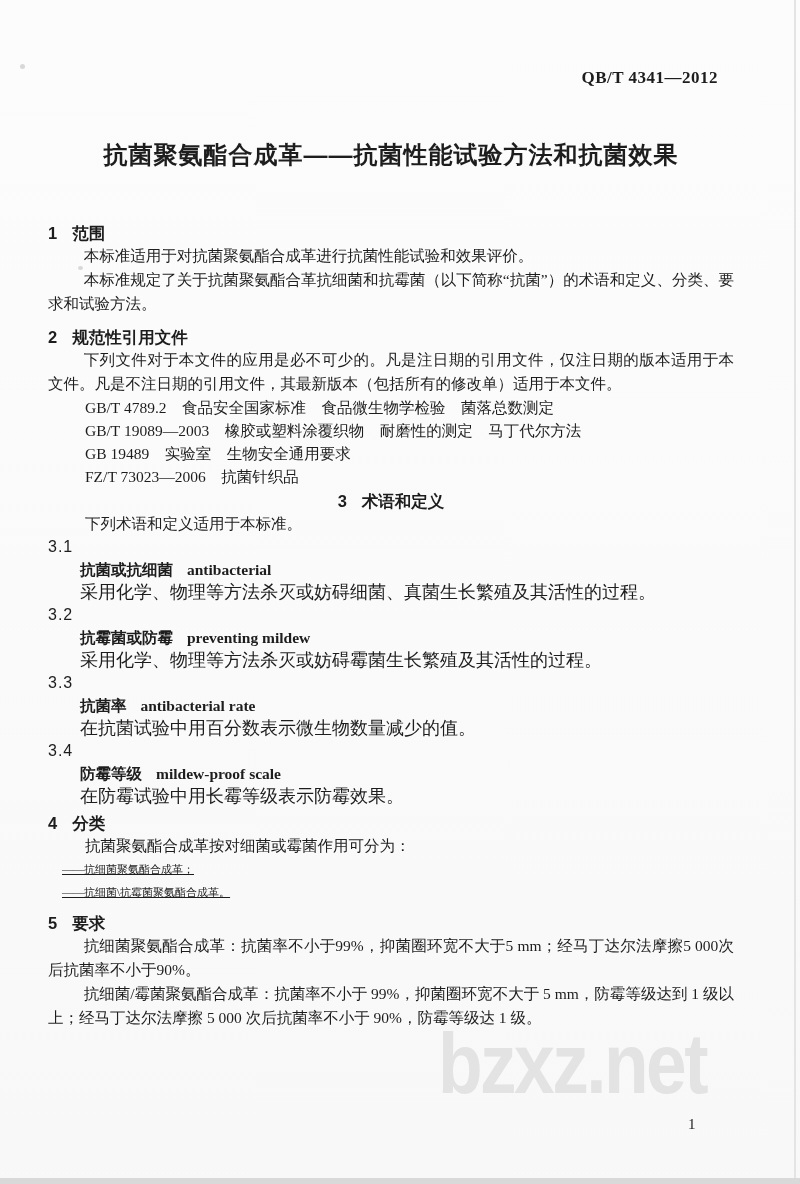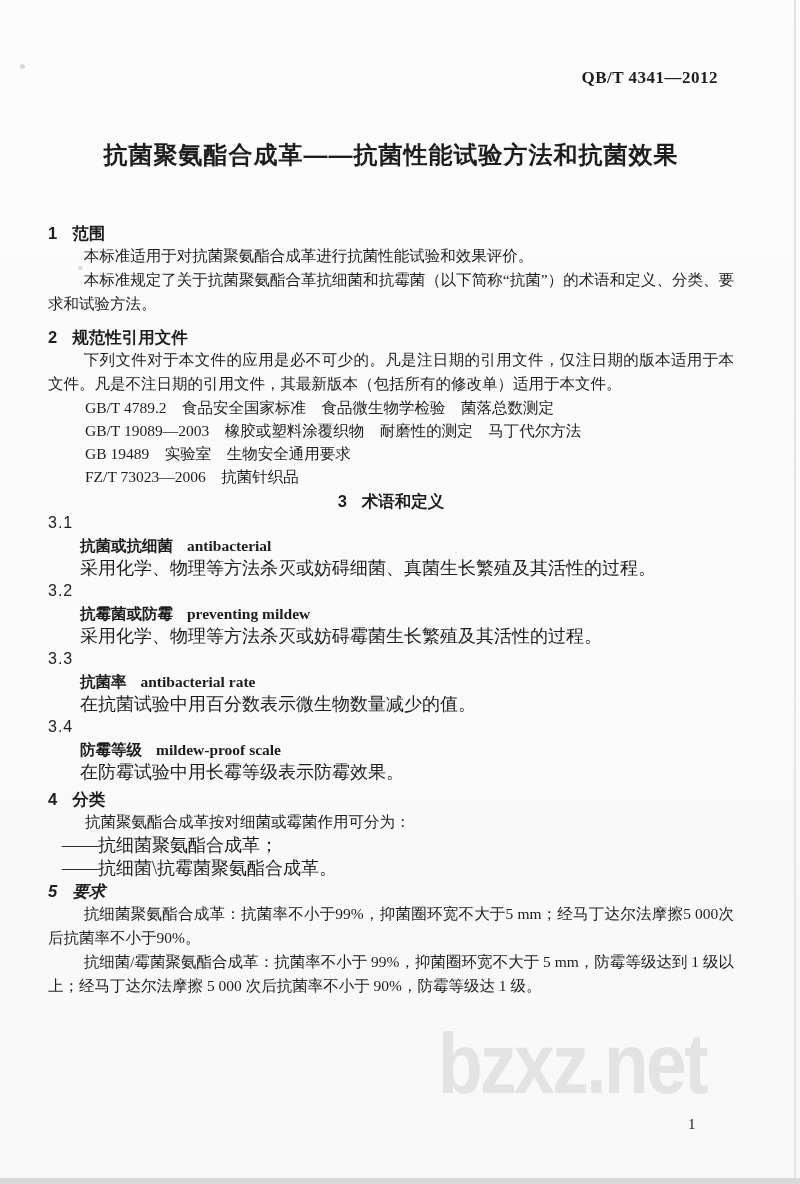--- a/index.html
+++ b/index.html
@@ -37,21 +37,21 @@
   }
   .sec-heading{
     font-family:"Liberation Sans","DejaVu Sans",sans-serif;
     font-weight:bold;font-size:16.5px;line-height:22px;
   }
   .sec-heading .sec-num{margin-right:15px;}
   .mt-s1h{margin-top:50px;}
   .mt-s2h{margin-top:10px;}
   .mt-s3h{margin-top:2px;text-align:center;}
   .mt-s4h{margin-top:4px;}
-  .mt-s5h{font-style:italic;}
+  .mt-s5h{margin-top:8px;}
   p.body{
     margin:0;font-size:15.5px;line-height:24px;text-align:justify;
   }
   .indent{text-indent:2.3em;}
   .mt20{margin-top:20px;}
   .mt12{margin-top:12px;}
   .mt11{margin-top:11px;}
   .mt10{margin-top:10px;}
   .ref-list{margin:0;padding:0;list-style:none;}
   .ref-list li{
@@ -70,21 +70,21 @@
     font-family:"Liberation Sans","DejaVu Sans",sans-serif;
   }
   .t-head .t-en{
     font-family:"Liberation Serif","DejaVu Serif",serif;
     margin-left:14px;
   }
   .t-def{
     padding-left:32px;line-height:23px;font-size:18px;
   }
   .class-list{margin:0;padding:0;list-style:none;}
-  .class-list li{padding-left:14px;font-size:18px;line-height:23px;}
+  .class-list li{padding-left:14px;font-size:11px;line-height:23px;text-decoration:underline;}
   .page-number{
     position:absolute;left:688px;top:1114px;z-index:1;
     font-size:15px;line-height:20px;
   }
   .bottom-strip{
     position:absolute;left:0;right:0;bottom:0;height:6px;
     background:#d9d9d9;z-index:2;
   }
   .right-edge{
     position:absolute;top:0;bottom:0;right:4px;width:2px;
@@ -125,20 +125,21 @@
     <ul class="ref-list">
       <li>GB/T 4789.2　食品安全国家标准　食品微生物学检验　菌落总数测定</li>
       <li>GB/T 19089—2003　橡胶或塑料涂覆织物　耐磨性的测定　马丁代尔方法</li>
       <li>GB 19489　实验室　生物安全通用要求</li>
       <li>FZ/T 73023—2006　抗菌针织品</li>
     </ul>
 
     <div class="sec-heading mt-s3h">
       <span class="sec-num">3</span><span>术语和定义</span>
     </div>
+    <p class="s3-intro mt10">下列术语和定义适用于本标准。</p>
 
     <div class="term-block">
       <div class="t-num">3.1</div>
       <div class="t-head">
         <span>抗菌或抗细菌</span><span class="t-en">antibacterial</span>
       </div>
       <div class="t-def">采用化学、物理等方法杀灭或妨碍细菌、真菌生长繁殖及其活性的过程。</div>
     </div>
 
     <div class="term-block">

